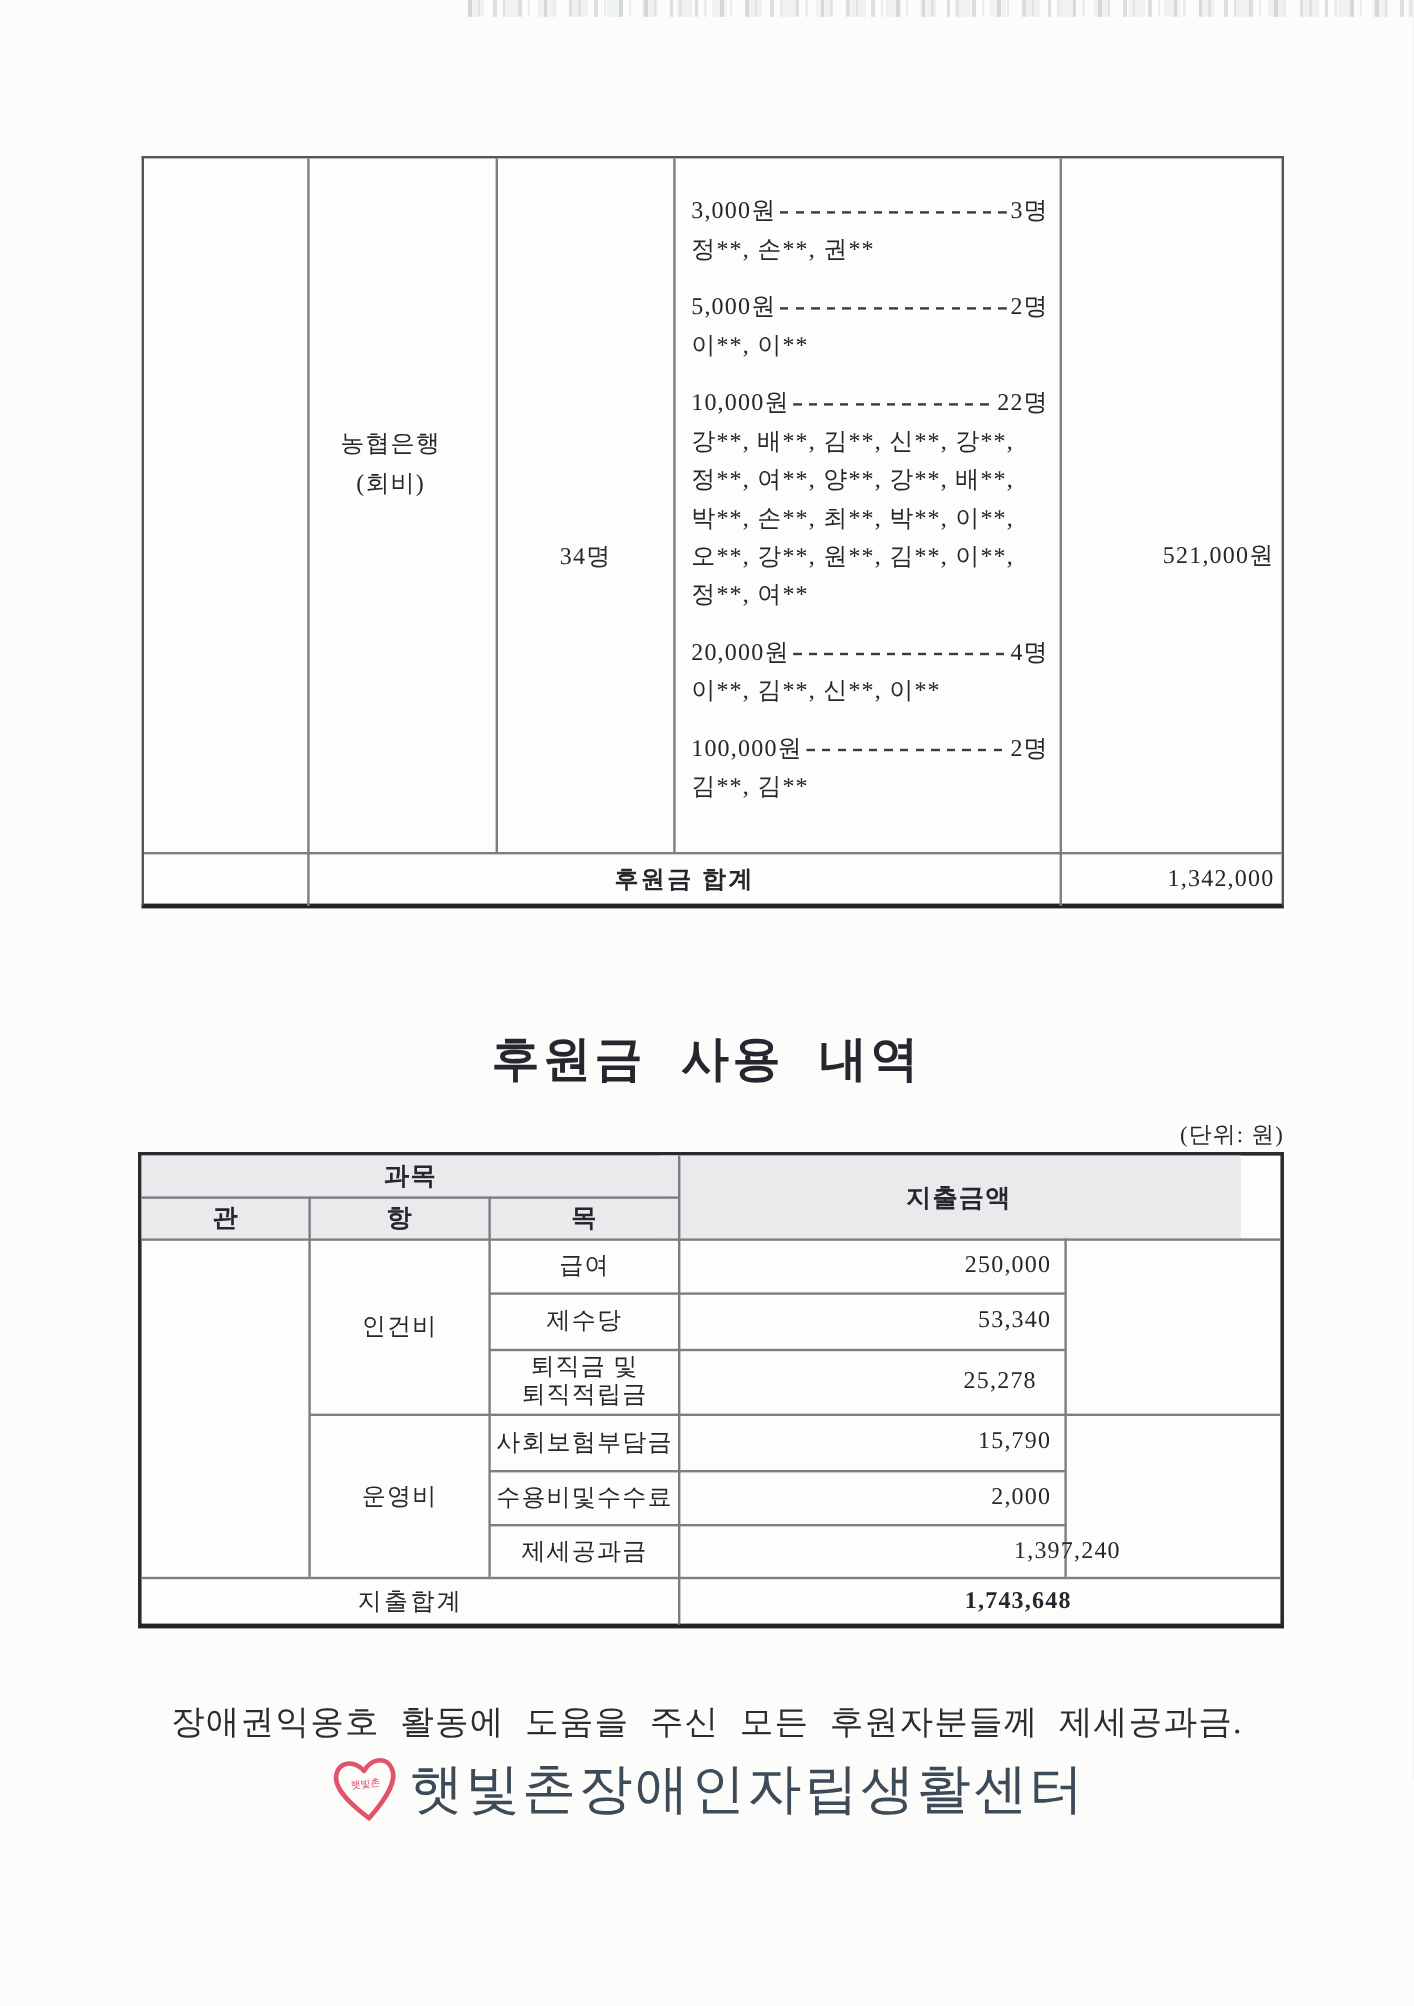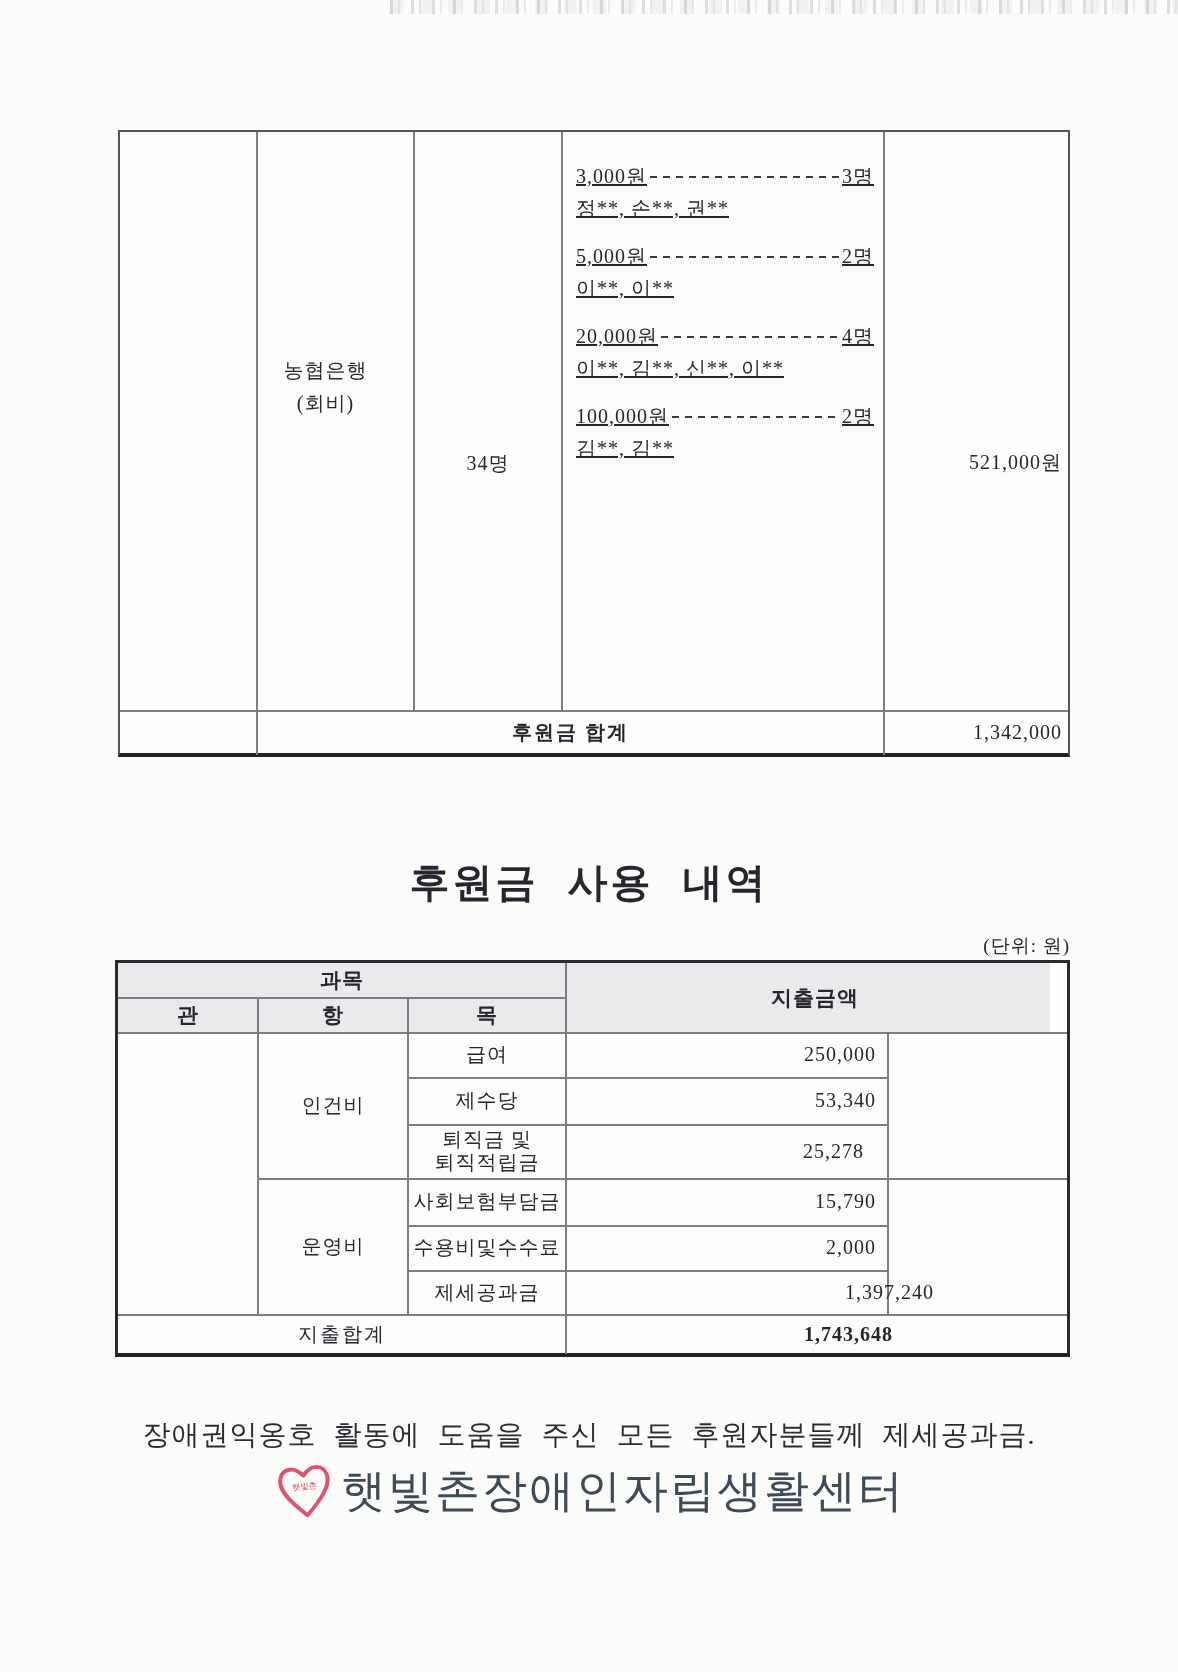--- a/index.html
+++ b/index.html
@@ -30,21 +30,21 @@
   .right{display:flex;align-items:center;justify-content:flex-end;text-align:right;}
 
   
   .t1{
     left:118px;top:130px;width:952px;height:627px;
     border:2px solid #54555a;border-bottom:4px solid #232327;
   }
   .t1 .bank{left:137px;top:222px;width:137px;line-height:33px;text-align:center;}
   .t1 .count{left:294px;top:318px;width:148px;text-align:center;}
   .t1 .donors{left:442px;top:28px;width:322px;padding:0 10px 0 14px;line-height:32px;}
-  .tier{margin-bottom:16px;text-decoration:underline;}
+  .tier{margin-bottom:16px;}
   .tier-line{display:flex;align-items:center;}
   .dashfill{
     flex:1;height:2px;margin:2px 3px 0 3px;align-self:center;
     background:repeating-linear-gradient(90deg,#3a3b40 0 7px,transparent 7px 13px);
   }
   .t1 .bigamount{left:764px;top:310px;width:188px;height:40px;padding-right:10px;}
   .t1 .totlabel{left:137px;top:578px;width:627px;height:45px;font-weight:600;letter-spacing:2px;}
   .t1 .totvalue{left:764px;top:578px;width:188px;height:45px;padding-right:10px;}
 
   
@@ -114,20 +114,32 @@
       <div class="tier">
         <div class="tier-line">
           <span>5,000원</span>
           <span class="dashfill"></span>
           <span>2명</span>
         </div>
         <div>이**, 이**</div>
       </div>
       <div class="tier">
         <div class="tier-line">
+          <span>10,000원</span>
+          <span class="dashfill"></span>
+          <span>22명</span>
+        </div>
+        <div>강**, 배**, 김**, 신**, 강**,</div>
+        <div>정**, 여**, 양**, 강**, 배**,</div>
+        <div>박**, 손**, 최**, 박**, 이**,</div>
+        <div>오**, 강**, 원**, 김**, 이**,</div>
+        <div>정**, 여**</div>
+      </div>
+      <div class="tier">
+        <div class="tier-line">
           <span>20,000원</span>
           <span class="dashfill"></span>
           <span>4명</span>
         </div>
         <div>이**, 김**, 신**, 이**</div>
       </div>
       <div class="tier">
         <div class="tier-line">
           <span>100,000원</span>
           <span class="dashfill"></span>
@@ -145,21 +157,21 @@
 
   <div class="title">후원금 사용 내역</div>
   <div class="unit-note">(단위: 원)</div>
 
   <div class="tbl t2">
 
     <div class="cell center hd" style="left:0;top:0;width:448px;height:34px;">과목</div>
     <div class="cell center hd" style="left:0;top:34px;width:140px;height:35px;">관</div>
     <div class="cell center hd" style="left:140px;top:34px;width:150px;height:35px;">항</div>
     <div class="cell center hd" style="left:290px;top:34px;width:158px;height:35px;">목</div>
-    <div class="cell center hd" style="left:448px;top:0;width:484px;height:69px;padding-left:14px;">지출금액</div>
+    <div class="cell center hd" style="left:432px;top:0;width:484px;height:69px;padding-left:14px;">지출금액</div>
 
     <div class="vl" style="left:139px;top:34px;height:317px;"></div>
     <div class="vl" style="left:289px;top:34px;height:317px;"></div>
     <div class="vl" style="left:447px;top:0;height:391px;"></div>
     <div class="vl" style="left:769px;top:69px;height:282px;"></div>
     <div class="hl" style="left:0;top:34px;width:448px;"></div>
     <div class="hl" style="left:0;top:69px;width:949px;"></div>
     <div class="hl" style="left:290px;top:114px;width:480px;"></div>
     <div class="hl" style="left:290px;top:161px;width:480px;"></div>
     <div class="hl" style="left:140px;top:215px;width:809px;"></div>

